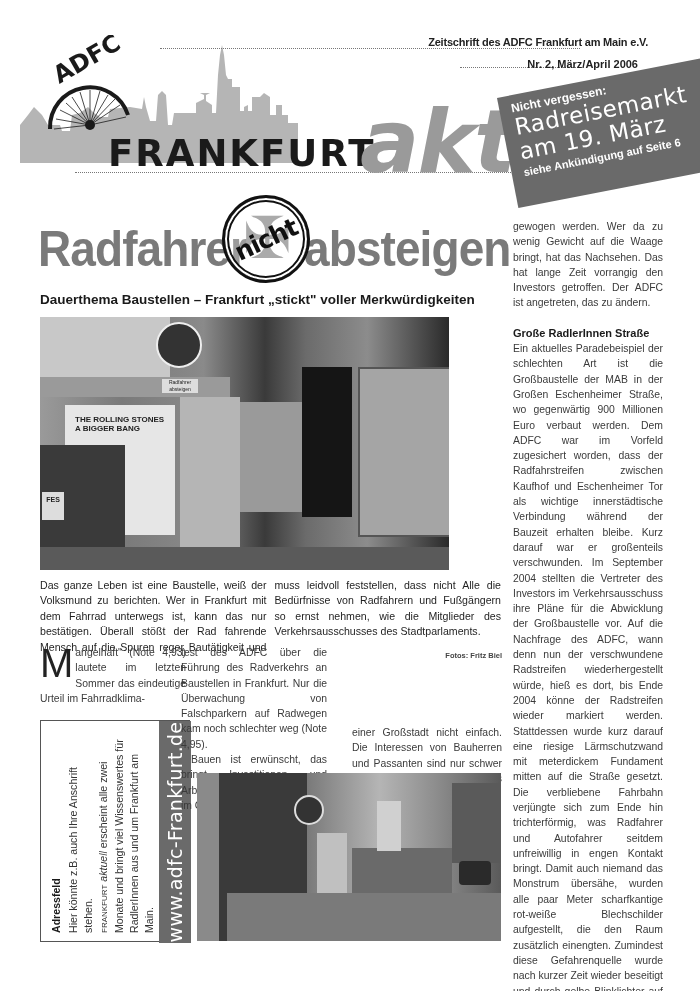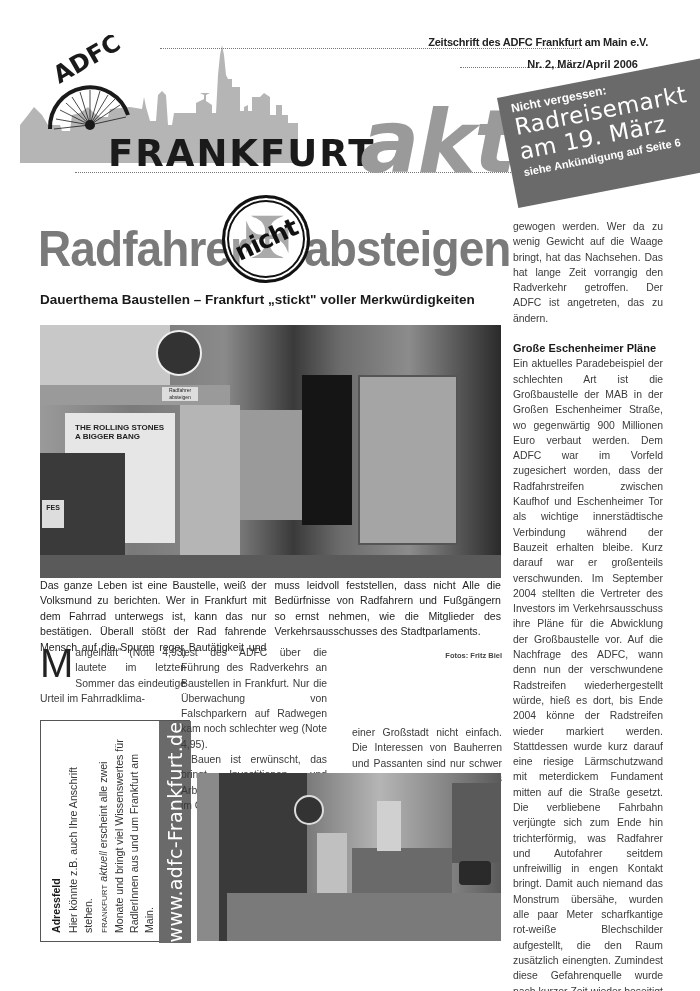--- a/index.html
+++ b/index.html
@@ -25,21 +25,21 @@
   
   .headline { position: absolute; left: 38px; top: 220px; font-family: "Liberation Sans", sans-serif; font-weight: bold; font-size: 50px; color: #7a7a7a; letter-spacing: -1px; transform: scaleX(0.92); transform-origin: left; white-space: nowrap; }
   .headline .gap { display: inline-block; width: 62px; }
   .stamp { position: absolute; left: 222px; top: 195px; width: 88px; height: 88px; border: 3px solid #111; border-radius: 50%; box-shadow: inset 0 0 0 2px #fff, inset 0 0 0 4px #111; display: flex; align-items: center; justify-content: center; background: rgba(255,255,255,0.25); }
   .stamp .eagle { position: absolute; font-size: 58px; color: #aaa; top: 6px; left: 18px; }
   .stamp .nicht { position: relative; font-family: "DejaVu Sans", sans-serif; font-weight: bold; font-size: 25px; color: #111; transform: rotate(-25deg); letter-spacing: -1px; }
   .subhead { position: absolute; left: 40px; top: 292px; font-size: 13.5px; font-weight: bold; color: #1a1a1a; }
 
   
   .photo { position: absolute; background: #555; overflow: hidden; }
-  .photo.top { left: 40px; top: 317px; width: 461px; height: 253px; background: linear-gradient(90deg, #9a9a9a 0%, #7a7a7a 20%, #8a8a8a 40%, #3a3a3a 55%, #6b6b6b 65%, #8c8c8c 80%, #2a2a2a 100%); margin-top: 8px; }
+  .photo.top { left: 40px; top: 317px; width: 409px; height: 253px; background: linear-gradient(90deg, #9a9a9a 0%, #7a7a7a 20%, #8a8a8a 40%, #3a3a3a 55%, #6b6b6b 65%, #8c8c8c 80%, #2a2a2a 100%); }
   .photo.bottom { left: 197px; top: 773px; width: 304px; height: 168px; background: linear-gradient(90deg, #4a4a4a 0%, #6a6a6a 30%, #b5b5b5 60%, #8a8a8a 80%, #5a5a5a 100%); }
   .ph-el { position: absolute; }
 
   
   .intro { position: absolute; left: 40px; top: 578px; width: 461px; column-count: 2; column-gap: 8px; font-size: 10.6px; line-height: 15.4px; font-weight: normal; color: #1e1e1e; text-align: justify; }
 
   
   .body-text { font-size: 10.4px; line-height: 15.3px; color: #3a3a3a; text-align: justify; }
   .col1 { position: absolute; left: 40px; top: 645px; width: 146px; }
   .dropcap { float: left; font-size: 40px; line-height: 32px; margin-right: 2px; margin-top: 2px; color: #222; }
@@ -156,16 +156,16 @@
   <div class="ph-el" style="left:97px;top:22px;width:30px;height:30px;border-radius:50%;background:#333;border:2px solid #ddd;"></div>
   <div class="ph-el" style="left:120px;top:60px;width:30px;height:70px;background:#c0c0c0;"></div>
   <div class="ph-el" style="left:155px;top:75px;width:100px;height:45px;background:#6a6a6a;"></div>
   <div class="ph-el" style="left:180px;top:28px;width:24px;height:50px;background:#d0d0d0;"></div>
   <div class="ph-el" style="left:255px;top:10px;width:49px;height:80px;background:#5a5a5a;"></div>
   <div class="ph-el" style="left:262px;top:88px;width:32px;height:24px;background:#2a2a2a;border-radius:4px;"></div>
   <div class="ph-el" style="left:30px;top:120px;width:274px;height:48px;background:#7a7a7a;"></div>
 </div>
 
 <div class="col4 body-text">
-  <p>gewogen werden. Wer da zu wenig Gewicht auf die Waage bringt, hat das Nachsehen. Das hat lange Zeit vorrangig den Radverkehr getroffen. Der ADFC ist angetreten, das zu ändern.</p>
-  <p class="subhd">Große Eschenheimer Pläne</p>
+  <p>gewogen werden. Wer da zu wenig Gewicht auf die Waage bringt, hat das Nachsehen. Das hat lange Zeit vorrangig den Investors getroffen. Der ADFC ist angetreten, das zu ändern.</p>
+  <p class="subhd">Große RadlerInnen Straße</p>
   <p><span>Ein aktuelles Paradebeispiel der schlechten Art ist die Großbaustelle der MAB in der Großen Eschenheimer Straße, wo gegenwärtig 900 Millionen Euro verbaut werden. Dem ADFC war im Vorfeld zugesichert worden, dass der Radfahrstreifen zwischen Kaufhof und Eschenheimer Tor als wichtige innerstädtische Verbindung während der Bauzeit erhalten bleibe. Kurz darauf war er großenteils verschwunden. Im September 2004 stellten die Vertreter des Investors im Verkehrsausschuss ihre Pläne für die Abwicklung der Großbaustelle vor. Auf die Nachfrage des ADFC, wann denn nun der verschwundene Radstreifen wiederhergestellt würde, hieß es dort, bis Ende 2004 könne der Radstreifen wieder markiert werden. Stattdessen wurde kurz darauf eine riesige Lärmschutzwand mit meterdickem Fundament mitten auf die Straße gesetzt. Die verbliebene Fahrbahn verjüngte sich zum Ende hin trichterförmig, was Radfahrer und Autofahrer seitdem unfreiwillig in engen Kontakt bringt. Damit auch niemand das Monstrum übersähe, wurden alle paar Meter scharfkantige rot-weiße Blechschilder aufgestellt, die den Raum zusätzlich einengten. Zumindest diese Gefahrenquelle wurde nach kurzer Zeit wieder beseitigt und durch gelbe Blinklichter auf der Mauerkante ersetzt. Dazu wurden ein paar Meter gelber Strich auf die Straße gebracht, der kurz vor der engsten Stelle im Nichts endete. Ein zusätzlich aufgestelltes Verkehrsschild „Achtung Radfahrer" sollte die Autofahrer auf-</span> </p>
 </div>
 
 </body></html>

